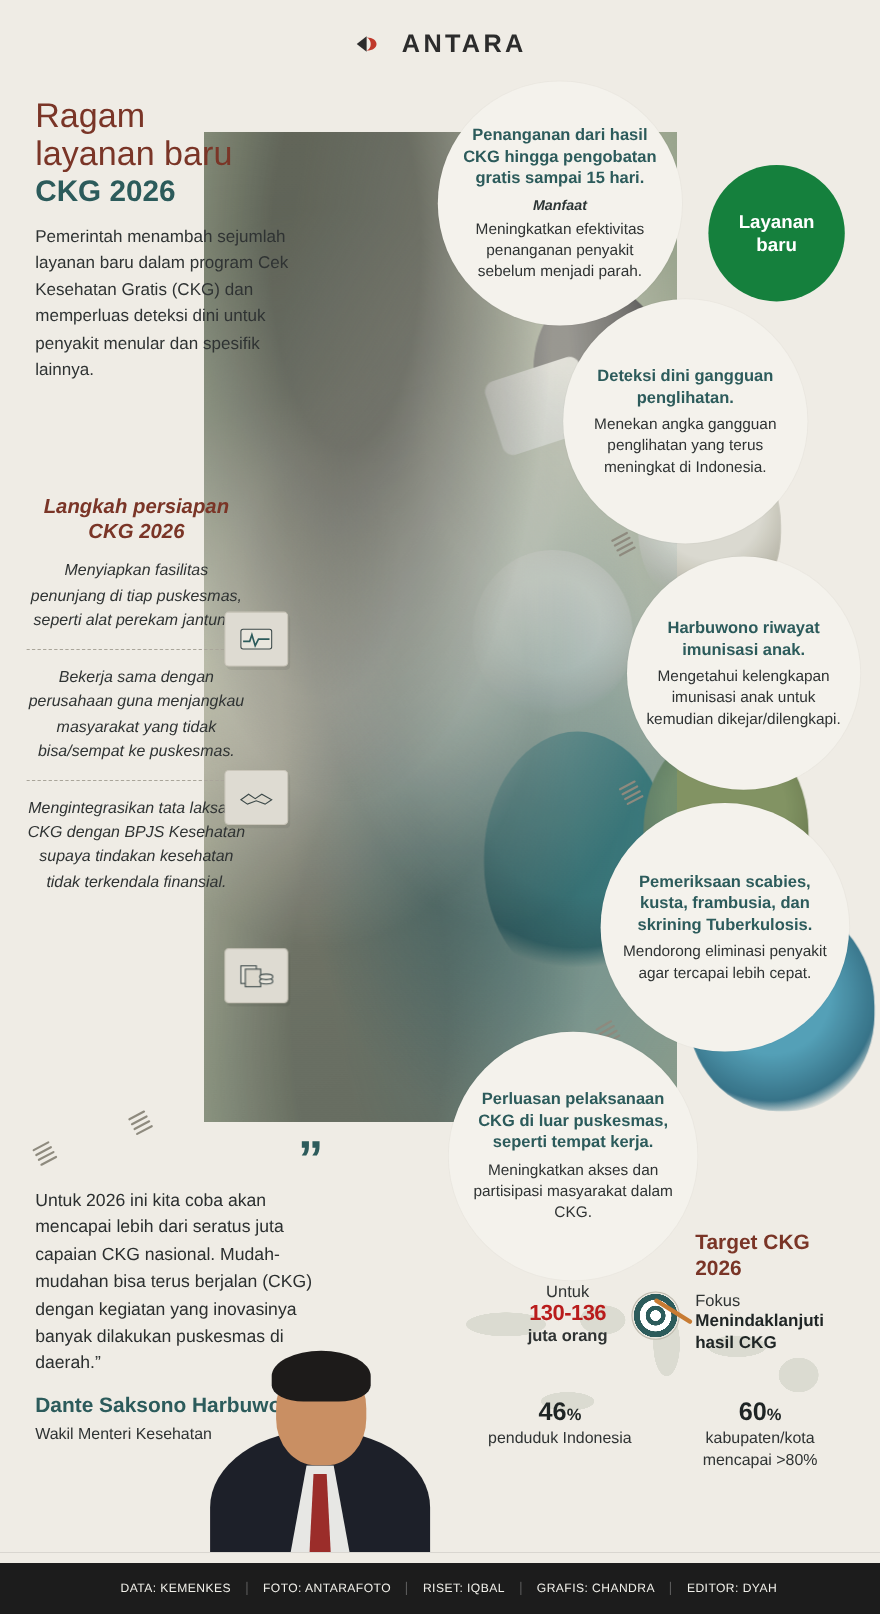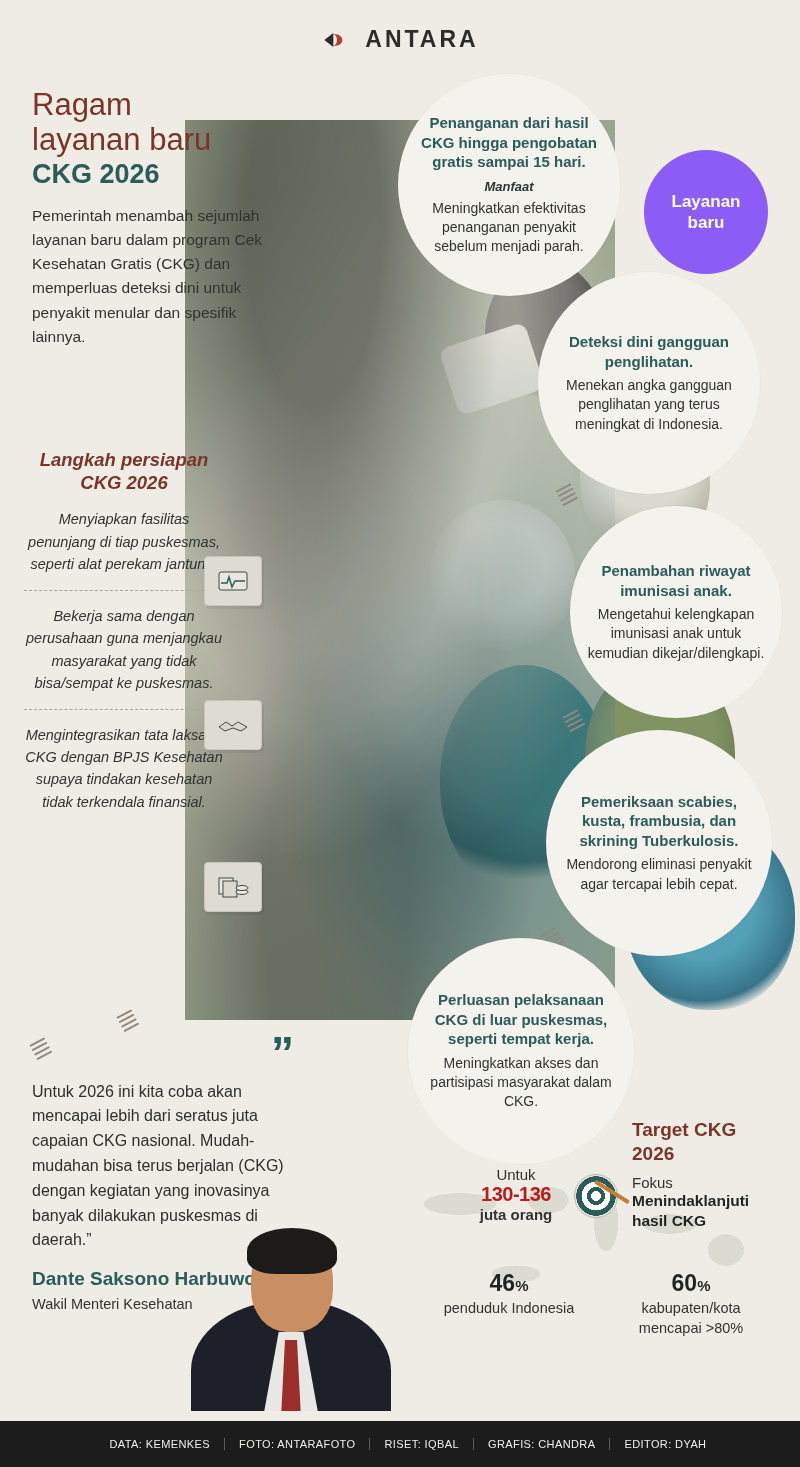--- a/index.html
+++ b/index.html
@@ -120,29 +120,29 @@
   .bubble .bt {
     font-weight: bold; color: #2c5b5b; font-size: 15px; line-height: 1.3;
   }
   .bubble .bs {
     font-weight: bold; font-style: italic; color: #2d3636; font-size: 13px; margin-top: 7px;
   }
   .bubble .bb {
     color: #2f3333; font-size: 14px; line-height: 1.38; margin-top: 5px;
   }
   .b1 { left: 398px; top: 74px; width: 222px; height: 222px; }
-  .b2 { left: 538px; top: 272px; width: 222px; height: 222px; }
+  .b2 { left: 512px; top: 272px; width: 222px; height: 222px; }
   .b3 { left: 570px; top: 506px; width: 212px; height: 212px; }
   .b4 { left: 546px; top: 730px; width: 226px; height: 226px; }
   .b5 { left: 408px; top: 938px; width: 226px; height: 226px; }
 
   .layanan-baru {
     position: absolute; left: 644px; top: 150px;
     width: 124px; height: 124px; border-radius: 50%;
-    background: #8b5cf6; color: #fff;
+    background: #15803d; color: #fff;
     display: flex; align-items: center; justify-content: center;
     text-align: center; font-weight: bold; font-size: 17px; line-height: 1.25;
   }
 
   
   .hatch { position: absolute; }
   .hatch span {
     display: block; width: 17px; height: 2px; background: #8e8a7e;
     margin-bottom: 3px; border-radius: 1px;
   }
@@ -339,21 +339,21 @@
   </div>
 
   <div class="hatch h1">
       <span></span>
       <span></span>
       <span></span>
       <span></span>
     </div>
 
   <div class="bubble b3">
-    <div class="bt">Penambahan riwayat imunisasi anak.</div>
+    <div class="bt">Harbuwono riwayat imunisasi anak.</div>
     <div class="bb">Mengetahui kelengkapan imunisasi anak untuk kemudian dikejar/dilengkapi.</div>
   </div>
 
   <div class="hatch h2">
       <span></span>
       <span></span>
       <span></span>
       <span></span>
     </div>
 

